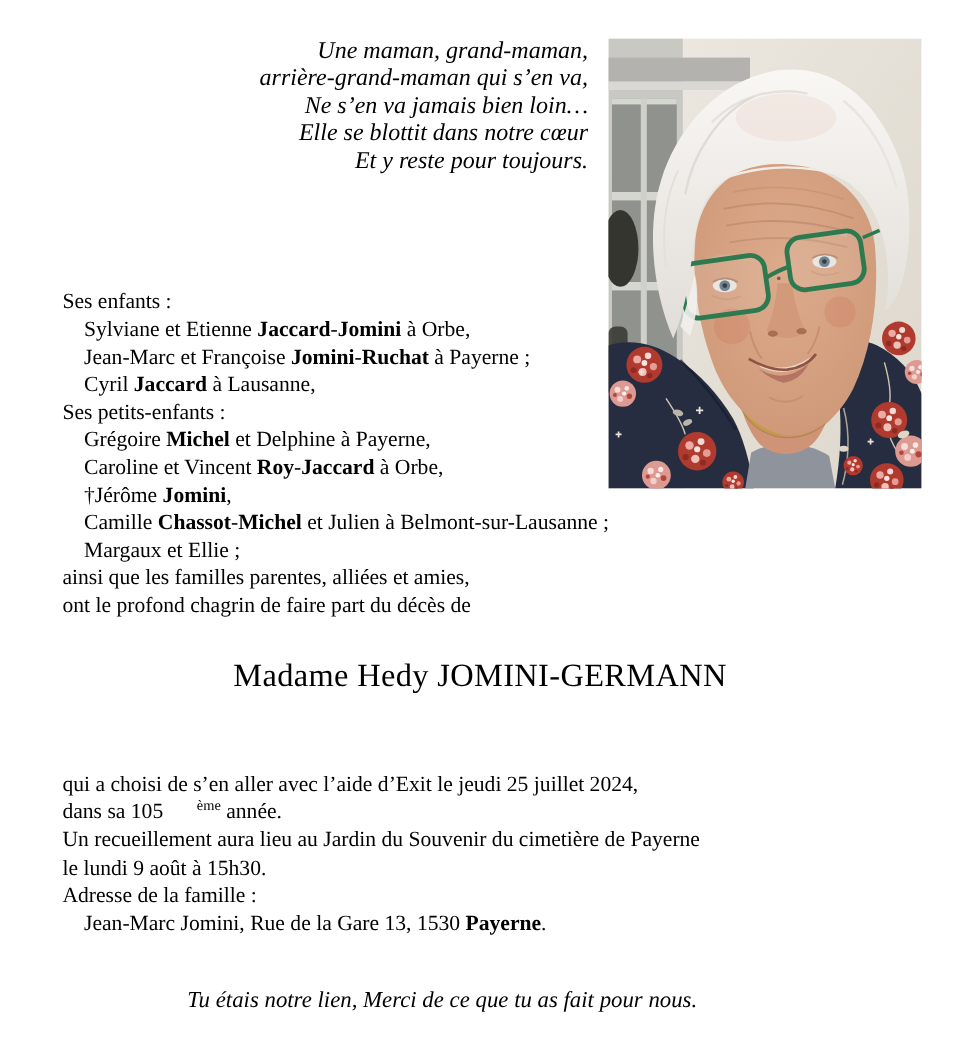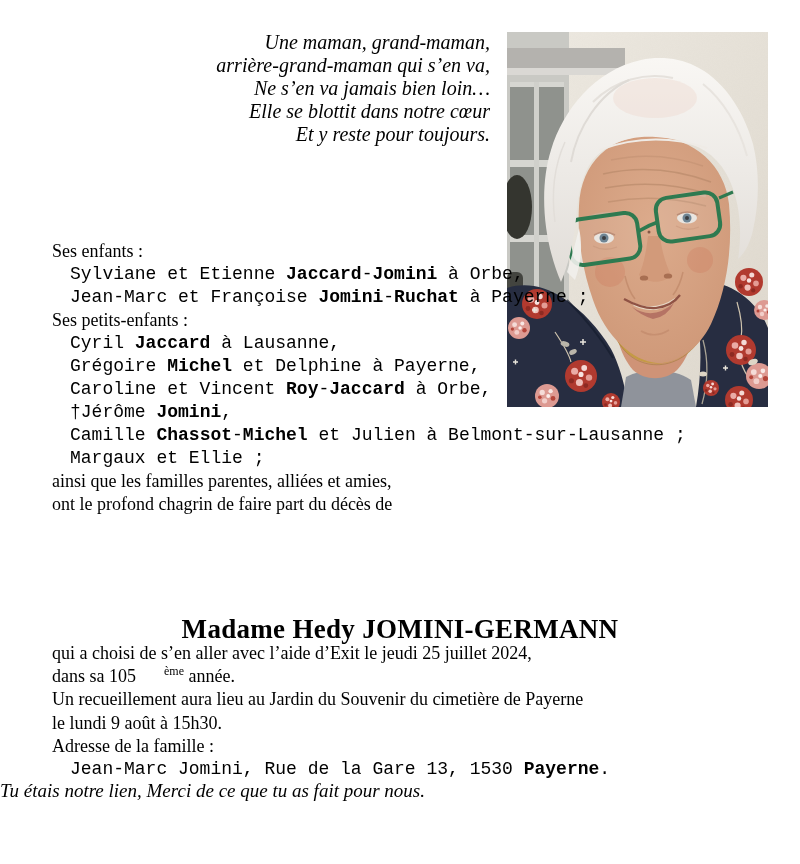--- a/index.html
+++ b/index.html
@@ -8,28 +8,28 @@
   .page{position:absolute;inset:0;width:800px;height:864px;background:#fff;}
 
   .poem{position:absolute;top:31px;left:140px;width:350px;text-align:right;
         font-style:italic;font-size:20px;line-height:23px;}
 
   .photo{position:absolute;left:507px;top:32px;width:261px;height:375px;}
 
   .family{position:absolute;left:52px;top:240px;font-size:18px;line-height:23px;}
   .announce{position:absolute;left:52px;top:642px;font-size:18px;line-height:23.2px;}
   .line{white-space:nowrap;}
-  .indent{padding-left:18px;font-family:Liberation Mono, monospace;}
+  .indent{padding-left:18px;}
   b{font-weight:bold;}
   sup{font-size:12px;line-height:0;margin-left:28px;}
 
-  .title{position:absolute;top:614px;left:0;width:100%;margin:0;text-align:center;
-         font-weight:bold;font-size:27px;letter-spacing:0.3px;}
-
-  .quote{position:absolute;top:779px;left:0;width:737px;text-align:left;
+  .title{position:absolute;top:548px;left:0;width:100%;margin:0;text-align:center;
+         font-weight:normal;font-size:27px;letter-spacing:0.3px;}
+
+  .quote{position:absolute;top:822px;left:0;width:737px;text-align:center;
          font-style:italic;font-size:19px;line-height:23px;}
 </style>
 </head>
 <body>
 
 <div class="page">
 
   <div class="poem">
       <div class="line"><span>Une maman, grand-maman,</span></div>
       <div class="line"><span>arrière-grand-maman qui s’en va,</span></div>
@@ -197,22 +197,22 @@
       <path d="M25,278 h5 M27.5,275.5 v5" stroke="#e9e5db" stroke-width="1.4"></path>
       <path d="M216,336 h5 M218.5,333.5 v5" stroke="#e9e5db" stroke-width="1.4"></path>
       <path d="M6,330 h5 M8.5,327.5 v5" stroke="#e9e5db" stroke-width="1.4"></path>
     </g>
   </svg>
 
   <div class="family">
       <div class="line"><span>Ses enfants :</span></div>
       <div class="line indent"><span>Sylviane et Etienne </span><b>Jaccard</b><span>-</span><b>Jomini</b><span> à Orbe,</span></div>
       <div class="line indent"><span>Jean-Marc et Françoise </span><b>Jomini</b><span>-</span><b>Ruchat</b><span> à Payerne ;</span></div>
+      <div class="line indent"><span>Cyril </span><b>Jaccard</b><span> à Lausanne,</span></div>
       <div class="line"><span>Ses petits-enfants :</span></div>
-      <div class="line indent"><span>Cyril </span><b>Jaccard</b><span> à Lausanne,</span></div>
       <div class="line indent"><span>Grégoire </span><b>Michel</b><span> et Delphine à Payerne,</span></div>
       <div class="line indent"><span>Caroline et Vincent </span><b>Roy</b><span>-</span><b>Jaccard</b><span> à Orbe,</span></div>
       <div class="line indent"><span>†Jérôme </span><b>Jomini</b><span>,</span></div>
       <div class="line indent"><span>Camille </span><b>Chassot</b><span>-</span><b>Michel</b><span> et Julien à Belmont-sur-Lausanne ;</span></div>
       <div class="line indent"><span>Margaux et Ellie ;</span></div>
       <div class="line"><span>ainsi que les familles parentes, alliées et amies,</span></div>
       <div class="line"><span>ont le profond chagrin de faire part du décès de</span></div>
     </div>
 
   <h1 class="title">Madame Hedy JOMINI-GERMANN</h1>

